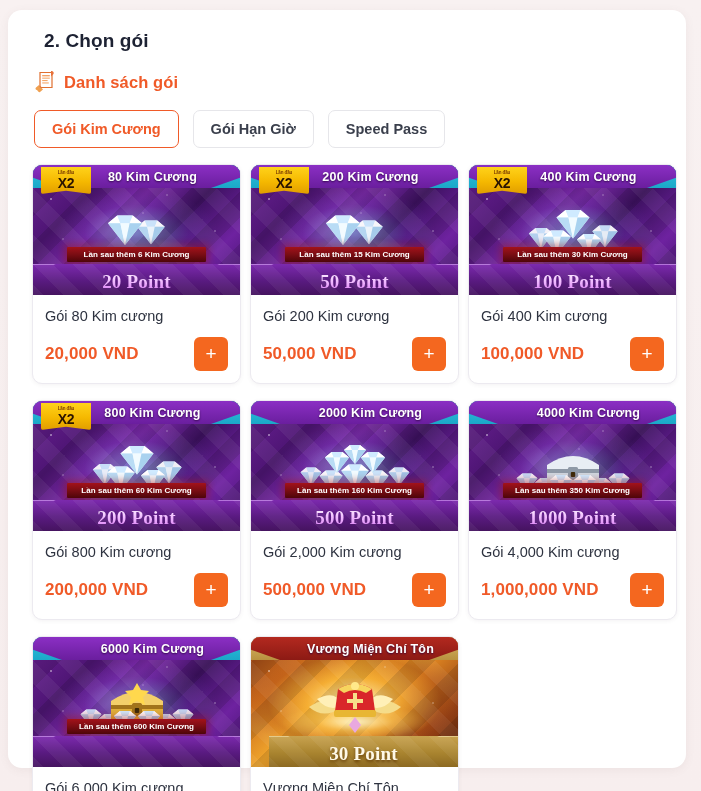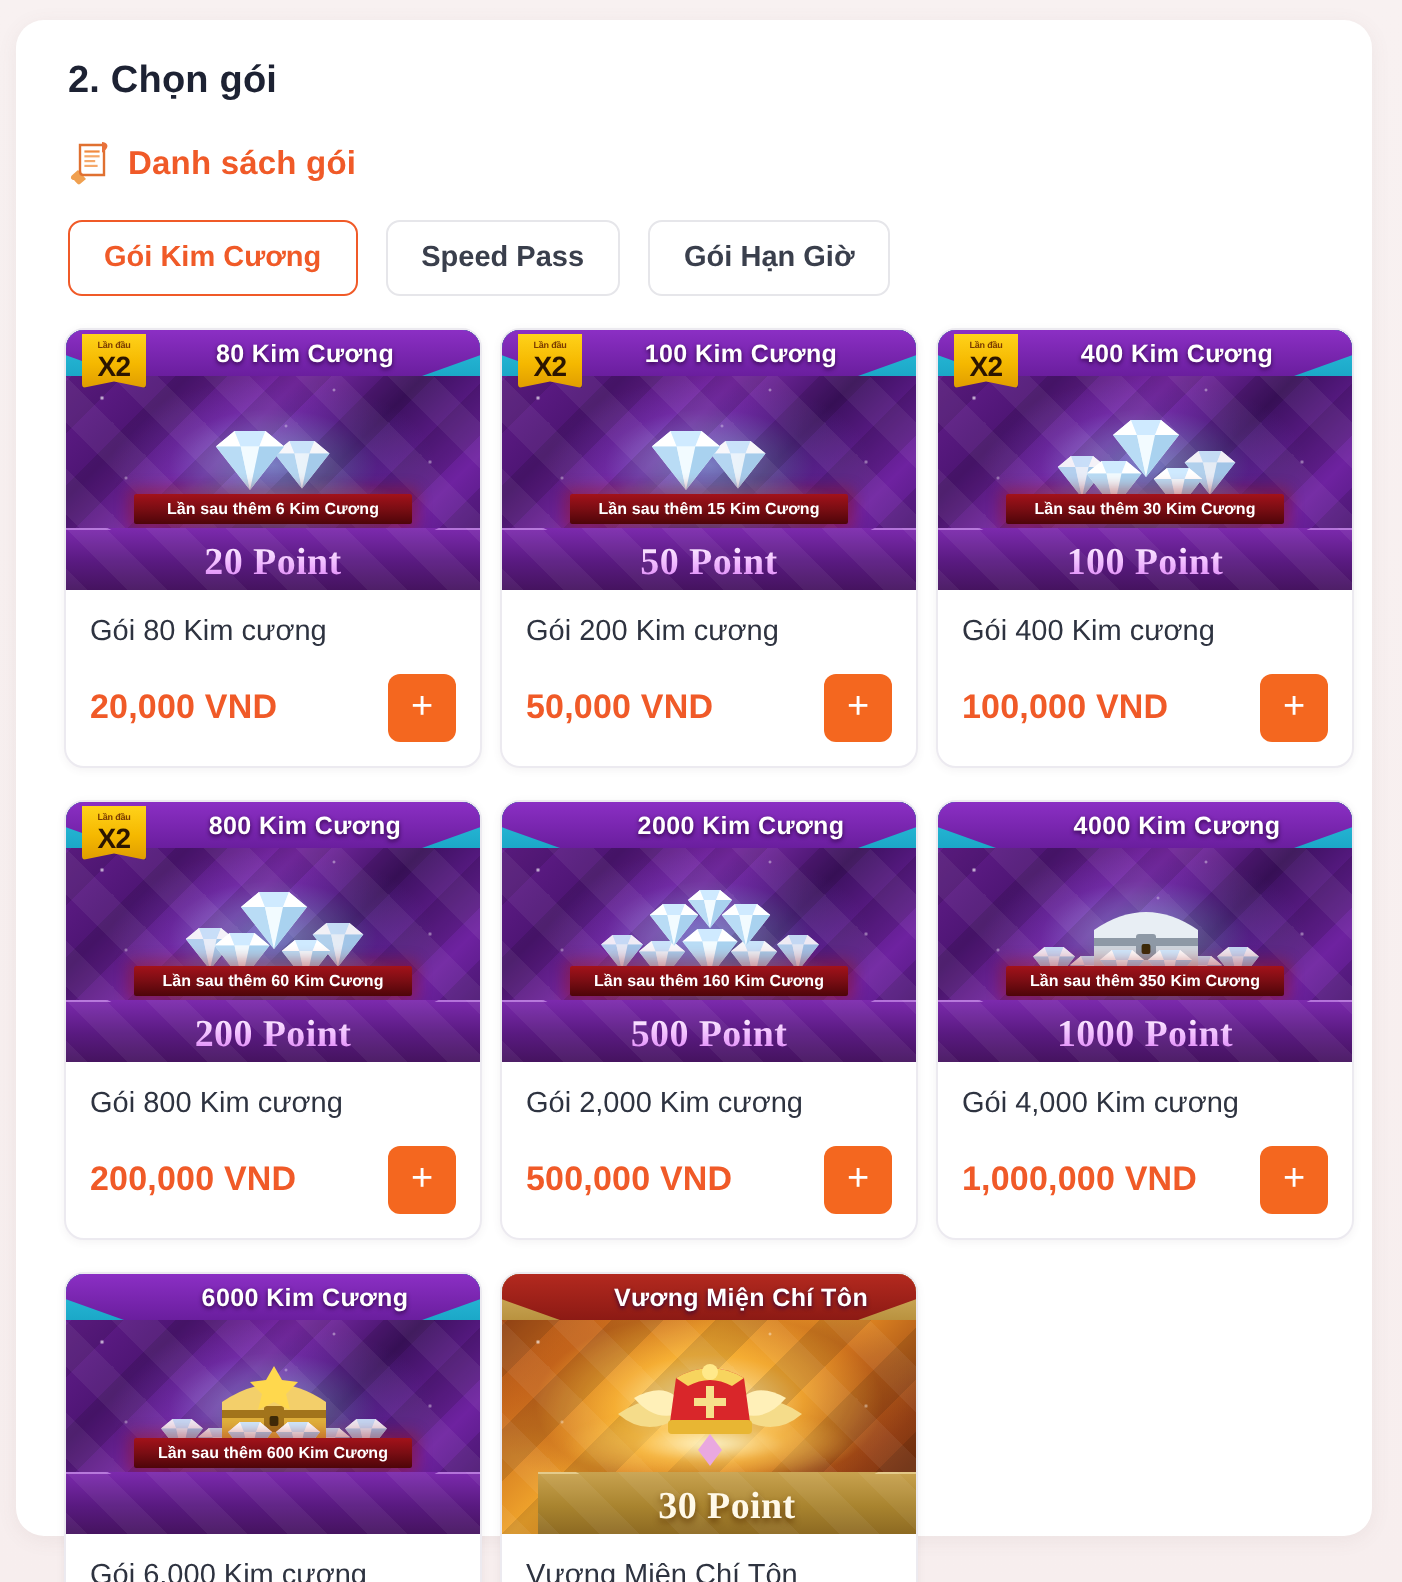--- a/index.html
+++ b/index.html
@@ -29,21 +29,21 @@
     border-radius: 14px;
     box-shadow: 0 2px 10px rgba(120,90,90,0.08);
     padding: 18px 16px 16px 16px;
   }
 
   .panel-title {
     font-size: 19px;
     font-weight: bold;
     color: #1d2233;
     letter-spacing: .1px;
-    margin: 2px 0 0 10px;
+    margin: 2px 0 0 20px;
   }
 
   .section-head {
     display: flex;
     align-items: center;
     gap: 8px;
     margin: 18px 0 0 10px;
   }
   .scroll-icon {
     width: 22px; height: 24px;
@@ -195,21 +195,21 @@
     color: #fff9e8;
     text-shadow: 0 2px 3px rgba(90,50,0,.8);
     background: none;
     -webkit-text-fill-color: #fff9e8;
   }
 
   
   .x2-badge {
     position: absolute;
     left: 8px; top: 2px;
-    width: 32px;
+    width: 50px;
     z-index: 8;
     background: linear-gradient(180deg,#ffd21a 0%, #f5b800 55%, #e09d00 100%);
     border-radius: 0 0 2px 2px;
     box-shadow: 1px 1px 3px rgba(0,0,0,.35);
     padding: 3px 1px 4px 1px;
     text-align: center;
     clip-path: polygon(0 0, 100% 0, 100% 100%, 50% 88%, 0 100%);
   }
   .x2-badge .x2-top {
     font-size: 4.5px;
@@ -360,22 +360,22 @@
           <rect x="8.2" y="10" width="5.4" height="1.1" fill="#f5a869"></rect>
           <rect x="8.2" y="12.4" width="6.6" height="1.1" fill="#f5a869"></rect>
           <path d="M17 1 C19.5 1 20.5 3 19 4.6 L17 6.4 L17 1 Z" fill="#e8713a"></path>
         </svg>
       </span>
       <span class="section-head-label">Danh sách gói</span>
     </div>
 
     <div class="tabs">
       <div class="tab active">Gói Kim Cương</div>
+      <div class="tab">Gói Hạn Giờ</div>
       <div class="tab">Speed Pass</div>
-      <div class="tab">Gói Hạn Giờ</div>
     </div>
 
     <div class="grid" id="pkg-grid">
         <div class="pkg-card">
           <div class="banner">
             <div class="banner-bg"></div>
             <div class="banner-stars"></div>
             <div class="banner-rays"></div>
             <div class="gems">
               <svg viewBox="0 0 180 66" width="180" height="66">
@@ -444,21 +444,21 @@
                   <path d="M-3 -5 L-5 -10 L5 -10 L3 -5 Z" fill="#cfeaff"></path>
                   <path d="M3 -5 L5 -10 L11 -5 Z" fill="#ffffff"></path>
                   <path d="M-11 -5 L-3 -5 L0 9 Z" fill="#b9dcf5"></path>
                   <path d="M-3 -5 L3 -5 L0 9 Z" fill="#f2fbff"></path>
                   <path d="M3 -5 L11 -5 L0 9 Z" fill="#a9d2ef"></path>
                 </g>
               </svg>
             </div>
             <div class="banner-top"></div>
             <div class="banner-top-shape"></div>
-            <div class="banner-title">100 Kim Cương</div>
+            <div class="banner-title">200 Kim Cương</div>
             <div class="x2-badge">
               <div class="x2-top">Lần đầu</div>
               <div class="x2-main">X2</div>
             </div>
             <div class="ribbon">
               <span class="ribbon-text">Lần sau thêm 15 Kim Cương</span>
             </div>
             <div class="point-bar">
               <div class="point-bar-inner"></div>
               <div class="point-text">50 Point</div>

